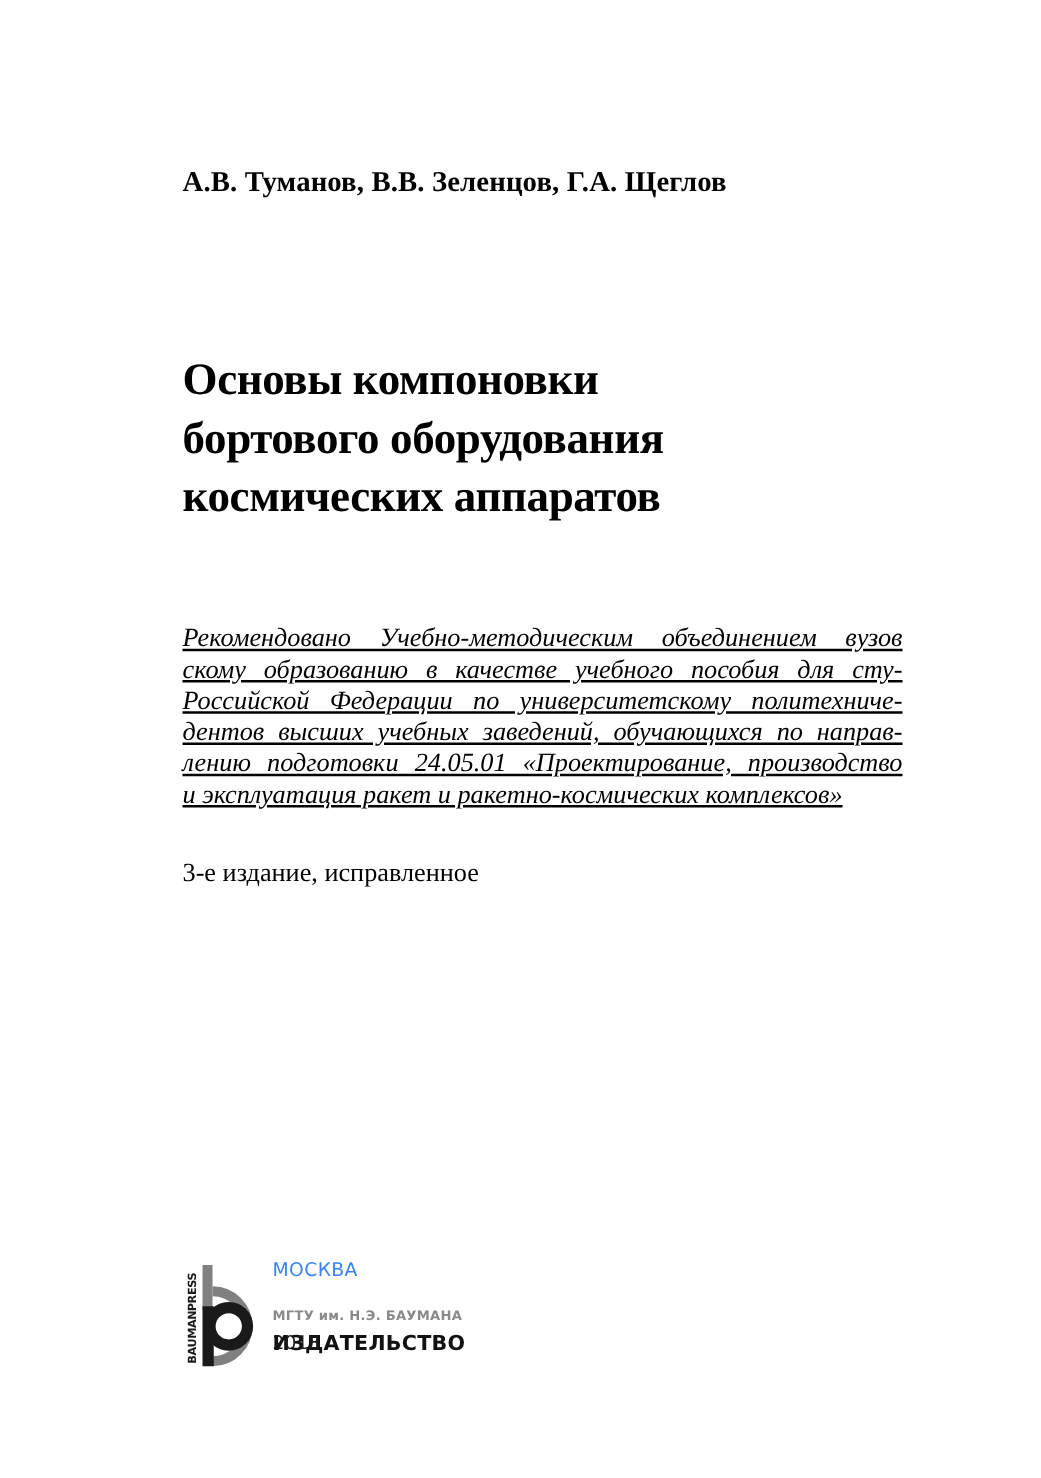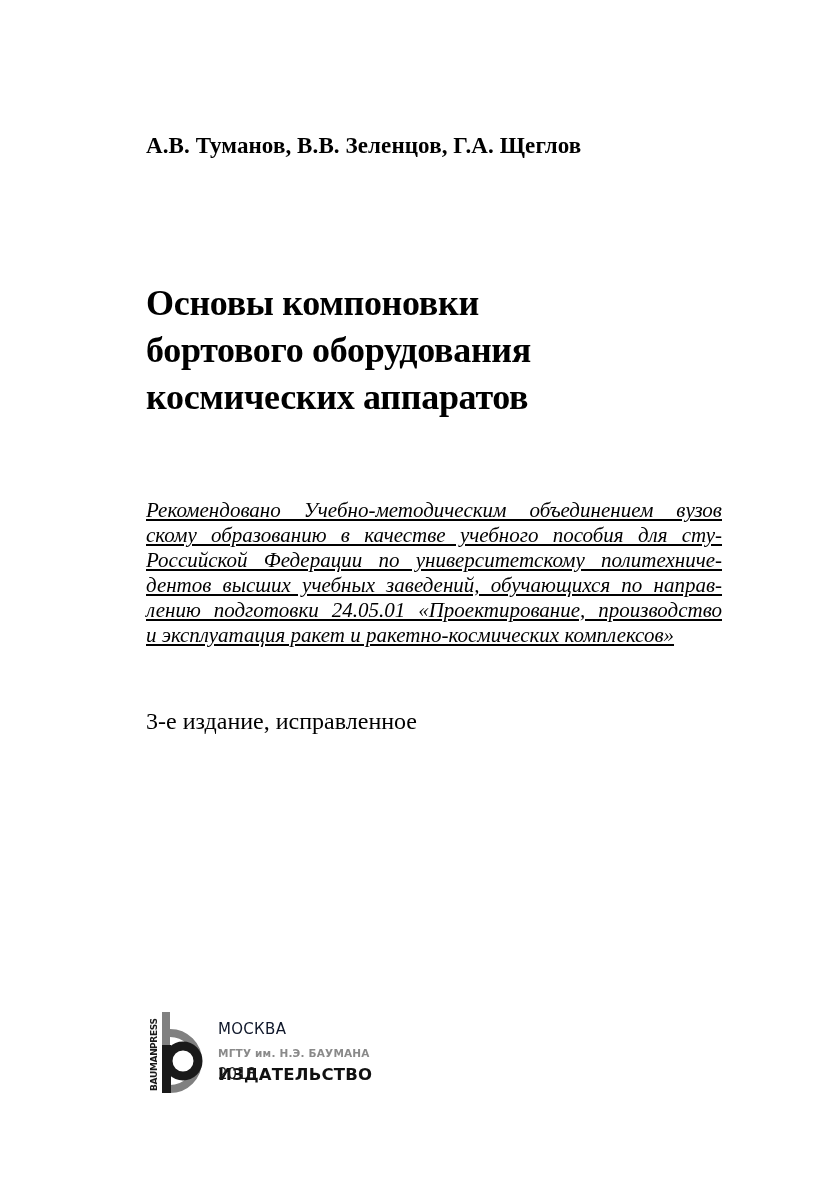--- a/index.html
+++ b/index.html
@@ -50,22 +50,22 @@
       white-space: nowrap;
       height: 25px;
       text-decoration: underline;
     }
     .recommendation .line.last {
       text-align-last: left;
     }
     .edition {
       position: absolute;
       left: 146px;
-      top: 708px;
-      font-size: 24px;
+      top: 686px;
+      font-size: 21px;
       white-space: nowrap;
     }
     .publisher {
       position: absolute;
       left: 145px;
       top: 1005px;
       width: 260px;
       height: 90px;
     }
     .logo {
@@ -80,23 +80,22 @@
       left: 73px;
       top: 0;
       font-family: "DejaVu Sans", "Liberation Sans", sans-serif;
       white-space: nowrap;
     }
     .pub-city {
       position: absolute;
       top: 2px;
       left: 0;
       font-size: 15px;
-      color: #0f172a;
+      color: #3b82f6;
       letter-spacing: 0.3px;
-      margin-top: 13px;
     }
     .pub-name {
       position: absolute;
       top: 20px;
       left: 0;
       font-size: 16.5px;
       font-weight: bold;
       color: #111;
       letter-spacing: 0.2px;
       margin-top: 40px;

